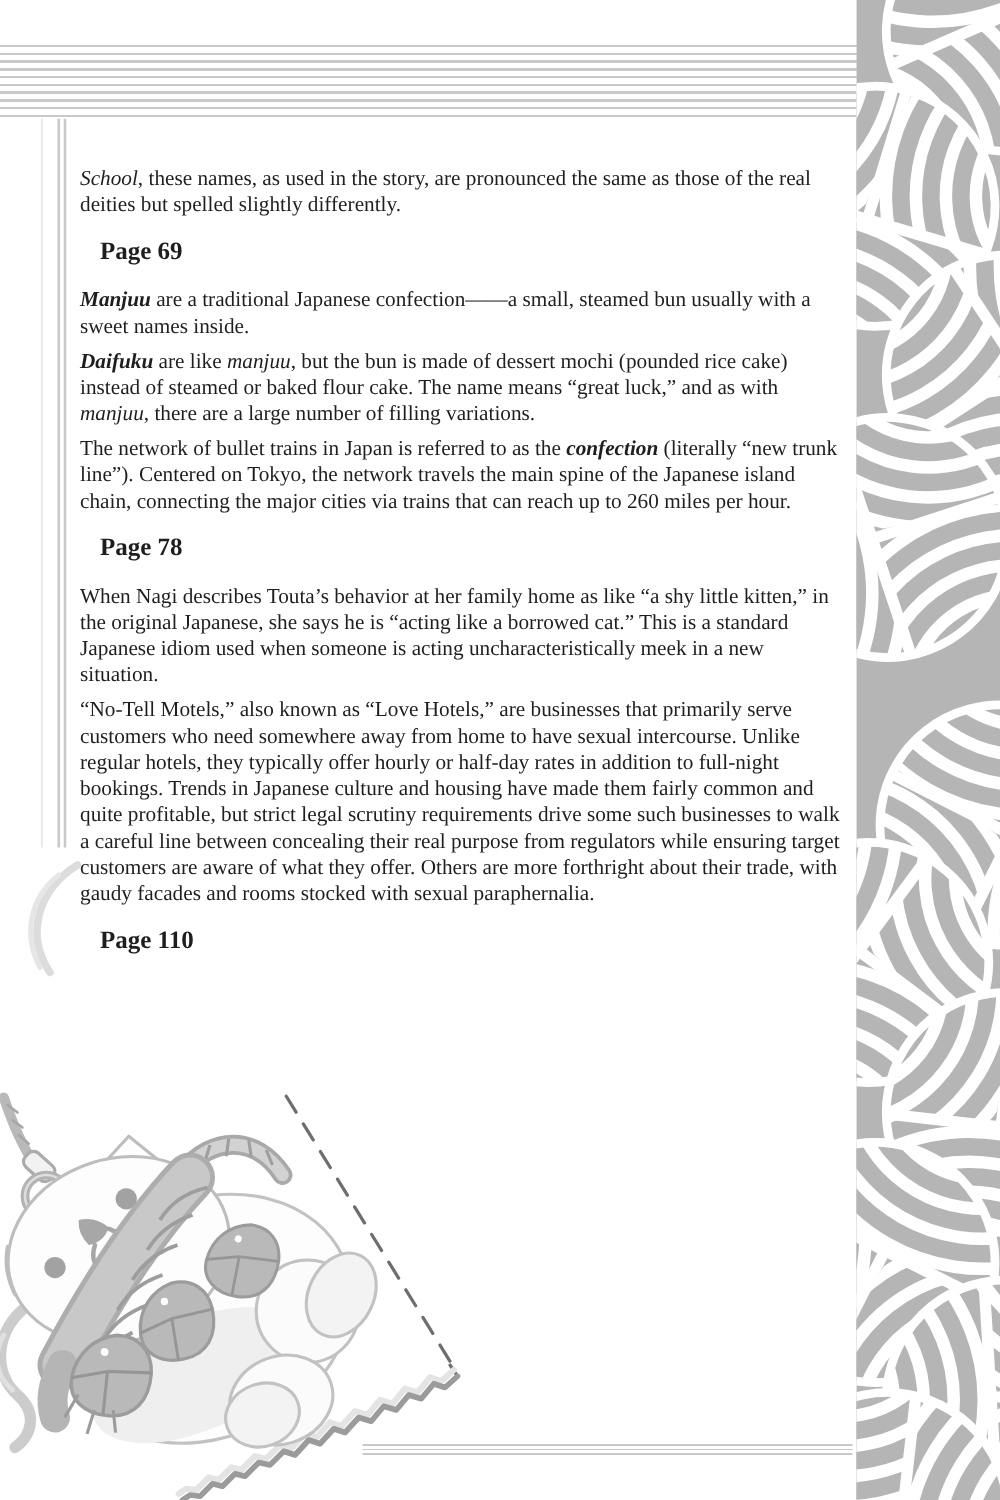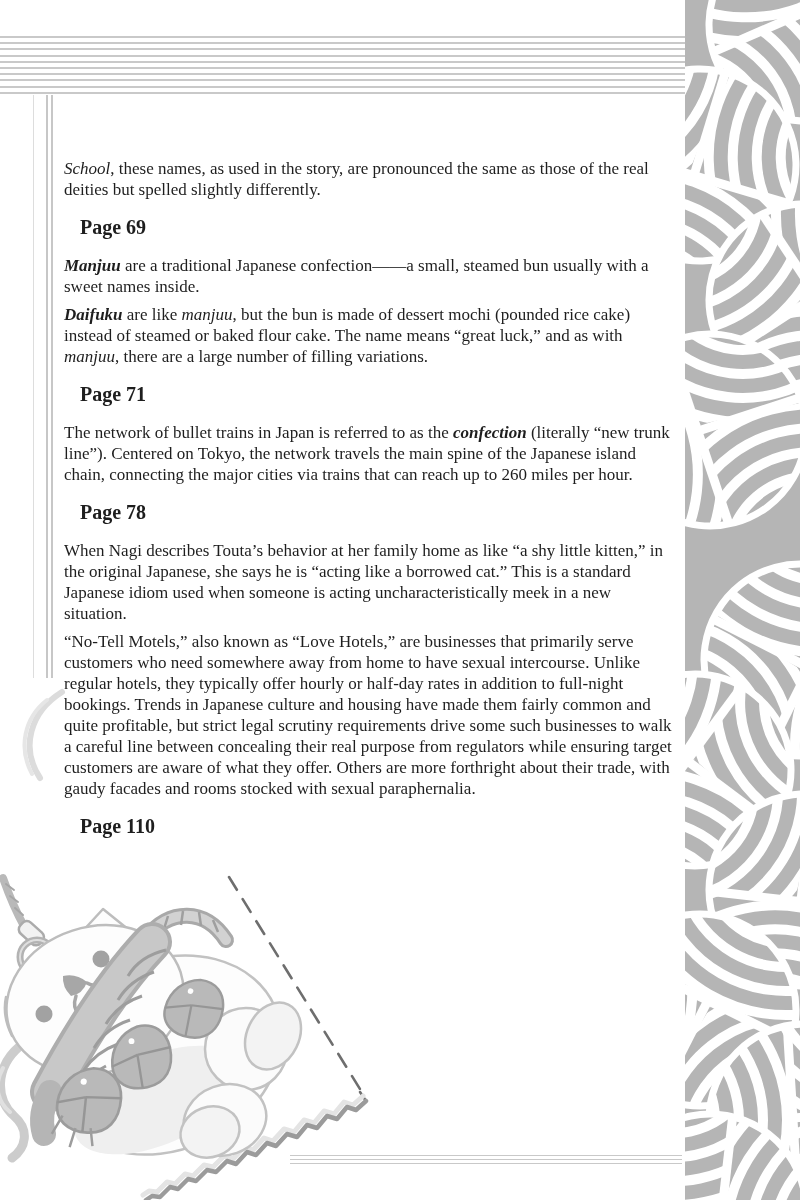--- a/index.html
+++ b/index.html
@@ -17,21 +17,21 @@
     position:absolute;left:290px;top:1155px;width:392px;height:11px;
     background:repeating-linear-gradient(to bottom,var(--rule,#c9c9c9) 0 1.5px,#ffffff 1.5px 3.9px);
   }
   .sidebar{position:absolute;right:0;top:0;width:115px;height:1200px;overflow:hidden;}
   .vline-faint{position:absolute;left:33px;top:95px;width:1px;height:583px;background:#dddddd;}
   .vline-double{
     position:absolute;left:46px;top:95px;width:7px;height:583px;box-sizing:border-box;
     border-left:2px solid #c7c7c7;border-right:2px solid #c7c7c7;
   }
   .notes{
-    position:absolute;left:64px;top:158px;width:610px;
+    position:absolute;left:64px;top:132px;width:610px;
     color:var(--text,#1e1e1e);font-size:17px;line-height:21px;
   }
   .para{margin:0 0 7px 0;}
   .heading{font-size:20px;line-height:23px;font-weight:bold;margin:16px;}
   .seg-n{font-style:normal;font-weight:normal;}
   .seg-i{font-style:italic;}
   .seg-b{font-weight:normal;}
   .seg-bi{font-weight:bold;font-style:italic;}
   svg.torn{position:absolute;left:140px;top:860px;}
   svg.mascot{position:absolute;left:0;top:680px;}
@@ -44,21 +44,20 @@
   <div class="top-rules"></div>
 
   <div class="vline-faint"></div>
   <div class="vline-double"></div>
 
   <main class="notes">
       <p class="para"><span class="seg-i">School</span><span class="seg-n">, these names, as used in the story, are pronounced the same as those of the real deities but spelled slightly differently.</span></p>
       <h2 class="heading">Page 69</h2>
       <p class="para"><span class="seg-bi">Manjuu</span><span class="seg-n"> are a traditional Japanese confection——a small, steamed bun usually with a sweet names inside.</span></p>
       <p class="para"><span class="seg-bi">Daifuku</span><span class="seg-n"> are like </span><span class="seg-i">manjuu</span><span class="seg-n">, but the bun is made of dessert mochi (pounded rice cake) instead of steamed or baked flour cake. The name means “great luck,” and as with </span><span class="seg-i">manjuu</span><span class="seg-n">, there are a large number of filling variations.</span></p>
-      <h2 class="heading">Page 71</h2>
       <p class="para"><span class="seg-n">The network of bullet trains in Japan is referred to as the </span><span class="seg-bi">confection</span><span class="seg-n"> (literally “new trunk line”). Centered on Tokyo, the network travels the main spine of the Japanese island chain, connecting the major cities via trains that can reach up to 260 miles per hour.</span></p>
       <h2 class="heading">Page 78</h2>
       <p class="para"><span class="seg-n">When Nagi describes Touta’s behavior at her family home as like “</span><span class="seg-b">a shy little kitten</span><span class="seg-n">,” in the original Japanese, she says he is “acting like a borrowed cat.” This is a standard Japanese idiom used when someone is acting uncharacteristically meek in a new situation.</span></p>
       <p class="para"><span class="seg-n">“</span><span class="seg-b">No-Tell Motels</span><span class="seg-n">,” also known as “Love Hotels,” are businesses that primarily serve customers who need somewhere away from home to have sexual intercourse. Unlike regular hotels, they typically offer hourly or half-day rates in addition to full-night bookings. Trends in Japanese culture and housing have made them fairly common and quite profitable, but strict legal scrutiny requirements drive some such businesses to walk a careful line between concealing their real purpose from regulators while ensuring target customers are aware of what they offer. Others are more forthright about their trade, with gaudy facades and rooms stocked with sexual paraphernalia.</span></p>
       <h2 class="heading">Page 110</h2>
     </main>
 
   <div class="sidebar">
     <svg width="115" height="1200" viewBox="0 0 115 1200">
       <defs>

